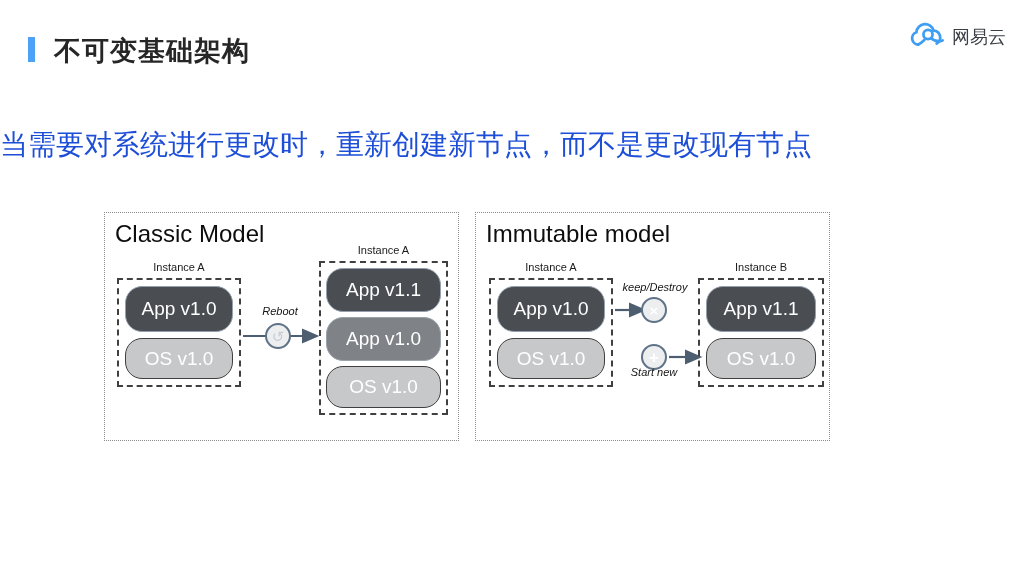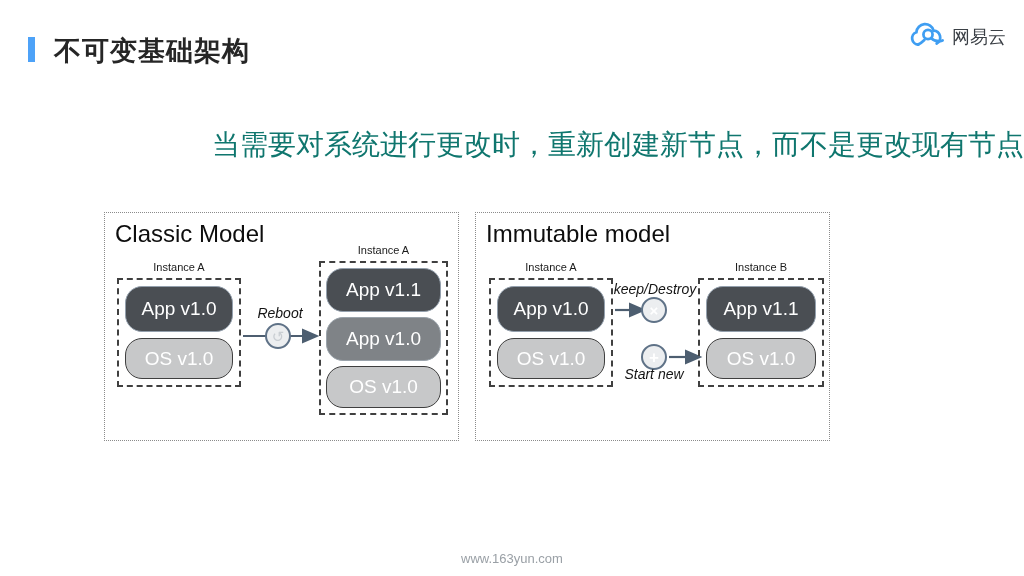--- a/index.html
+++ b/index.html
@@ -7,37 +7,37 @@
     position:relative; width:1024px; height:576px; background:#ffffff;
     font-family:"Liberation Sans","DejaVu Sans",sans-serif; overflow:hidden;
     color:#141414;
   }
   
   .accent-bar { position:absolute; left:28px; top:37px; width:7px; height:25px; background:var(--accent,#4da2f8); }
   .page-title { position:absolute; left:54px; top:33px; font-size:27px; font-weight:bold; color:#262626; letter-spacing:1px; }
   .logo { position:absolute; right:18px; top:19px; display:flex; align-items:center; gap:3px; }
   .logo-text { font-size:18px; color:#3a3f45; }
   
-  .heading { position:absolute; left:0; right:0; top:126px; text-align:right; font-size:28px; color:#0f766e; }
+  .heading { position:absolute; left:0; right:0; top:126px; text-align:left; font-size:28px; color:#1d4ed8; }
   
   .panel { position:absolute; top:212px; width:355px; height:229px; border:1px dotted #8b8b8b; background:#fff; box-sizing:border-box; }
   .panel.classic   { left:104px; }
   .panel.immutable { left:475px; }
   .panel-title { position:absolute; left:10px; top:7px; font-size:24px; color:#0d0d0d; }
   .panel-svg { position:absolute; left:0; top:0; pointer-events:none; }
   .instance { position:absolute; }
   .instance-label { text-align:center; font-size:11px; color:#1a1a1a; margin-bottom:4px; height:13px; }
   .stack { border:2px dashed #404040; padding:6px; display:flex; flex-direction:column; gap:6px; }
   .stack.tight { padding:5px; gap:5px; }
   .layer { border-radius:17px; display:flex; align-items:center; justify-content:center; color:#ffffff; font-size:19px; box-sizing:border-box; }
   .layer.dark   { background:var(--layer-dark,#4a4e53);   border:1px solid #94a0ad; }
   .layer.medium { background:var(--layer-medium,#7f8387); border:1px solid #9aa3ab; }
   .layer.light  { background:var(--layer-light,#c7c8c9);  border:1px solid #3f3f3f; }
   .h46 { height:46px; } .h44 { height:44px; } .h42 { height:42px; } .h41 { height:41px; }
-  .arrow-label { position:absolute; font-size:14px; font-style:italic; color:#141414; white-space:nowrap; text-align:center; }
+  .arrow-label { position:absolute; font-size:11px; font-style:italic; color:#141414; white-space:nowrap; text-align:center; }
   .node {
     position:absolute; width:26px; height:26px; border-radius:50%; box-sizing:border-box;
     background:#eceef0; border:2px solid #5f7287;
     display:flex; align-items:center; justify-content:center; font-weight:bold; line-height:1;
   }
   .node.reboot  { color:#c9ced3; font-size:15px; font-weight:normal; }
   .node.destroy { color:#ffffff; font-size:15px; }
   .node.start   { color:#ffffff; font-size:17px; }
   
   .notes { position:absolute; left:107px; top:476px; font-size:25px; line-height:32px; color:#0f0f0f; }
@@ -131,15 +131,14 @@
       <div class="stack">
         <div class="layer dark h46">App v1.1</div>
         <div class="layer light h41">OS v1.0</div>
       </div>
     </div>
   </div>
 
   <div class="notes">
   </div>
 
-  <div class="footer">www.163yun.com</div>
 
 </div>
 
 </body></html>

